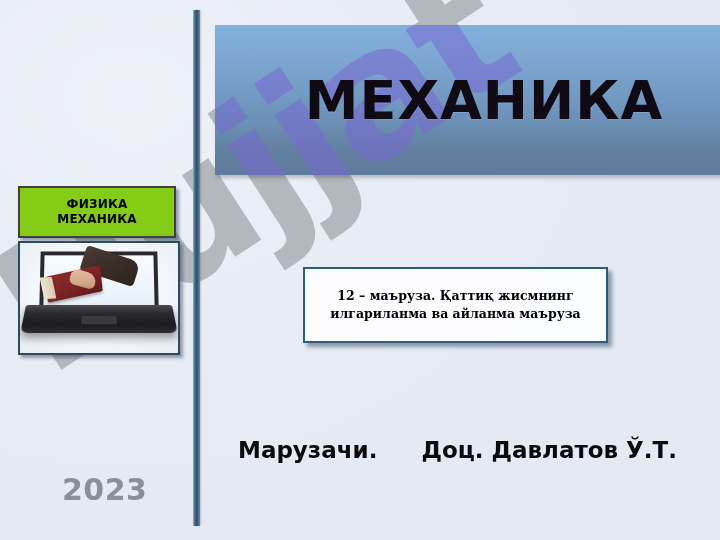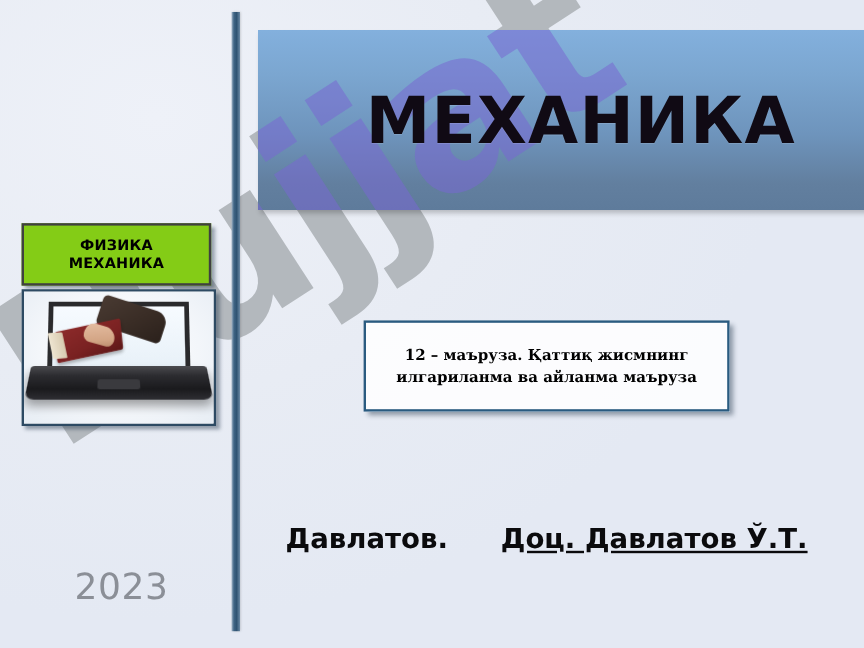--- a/index.html
+++ b/index.html
@@ -273,30 +273,29 @@
     color: #0b0b0d;
     white-space: nowrap;
   }
   .presenter-name {
     font-family: "DejaVu Sans", sans-serif;
     font-weight: 700;
     font-size: 23px;
     color: #0b0b0d;
     white-space: nowrap;
     margin-left: 44px;
-    text-decoration: underline;
   }
 
   
   .year {
     position: absolute;
     left: 62px;
     top: 472px;
     font-family: "DejaVu Sans", sans-serif;
-    font-weight: 400;
+    font-weight: 700;
     font-size: 30px;
     color: #8b8f97;
     letter-spacing: 0.5px;
   }
 </style>
 </head>
 <body>
 
 <div id="slide">
 
@@ -333,19 +332,19 @@
   </div>
 
   <div class="subtitle-box">
     <div class="subtitle-text">
       <span>12 – маъруза. Қаттиқ жисмнинг</span><br>
       <span>илгариланма ва айланма маъруза</span>
     </div>
   </div>
 
   <div class="presenter">
-    <span class="presenter-role">Давлатов.</span>
+    <span class="presenter-role">Марузачи.</span>
     <span class="presenter-name">Доц. Давлатов Ў.Т.</span>
   </div>
 
   <div class="year">2023</div>
 
 </div>
 
 </body></html>

